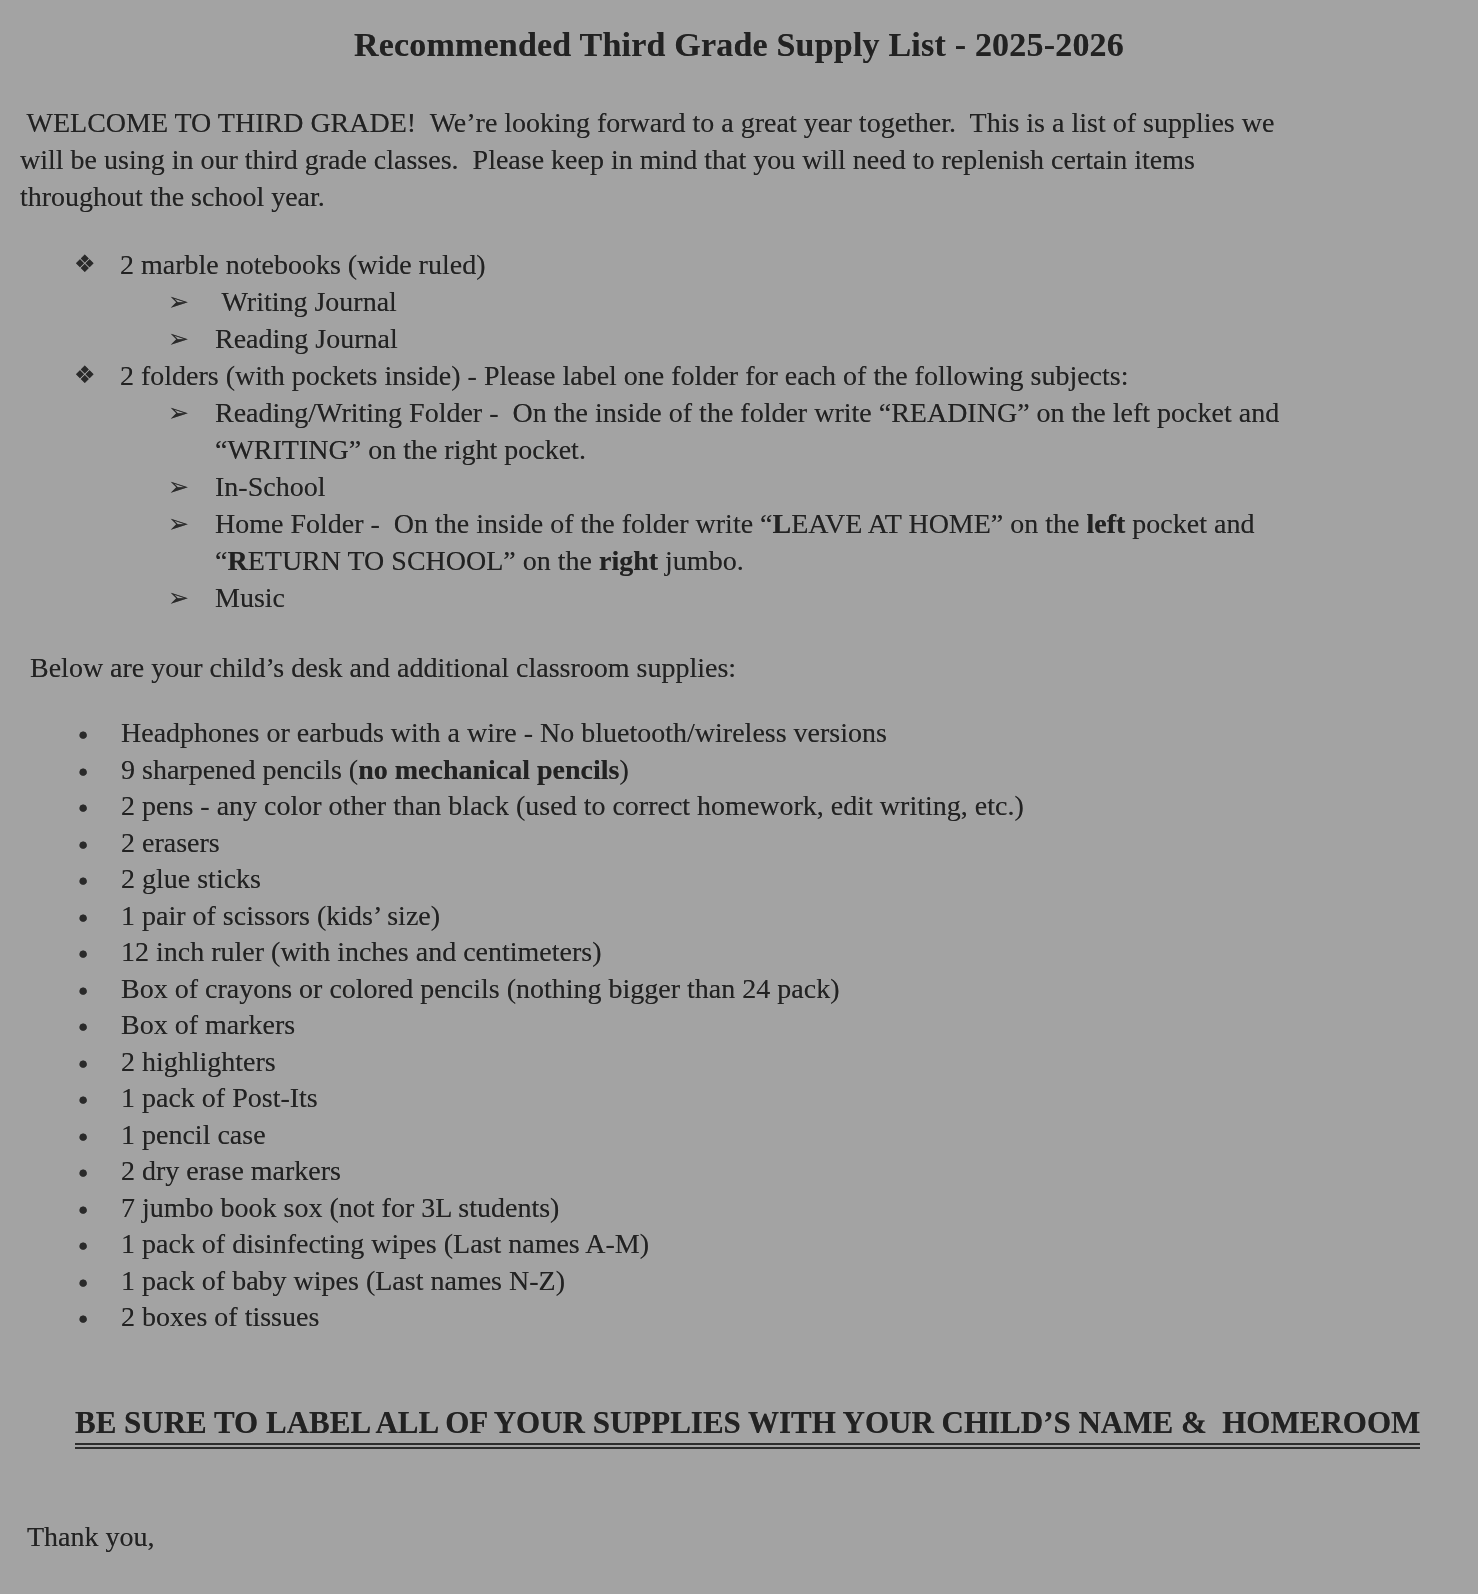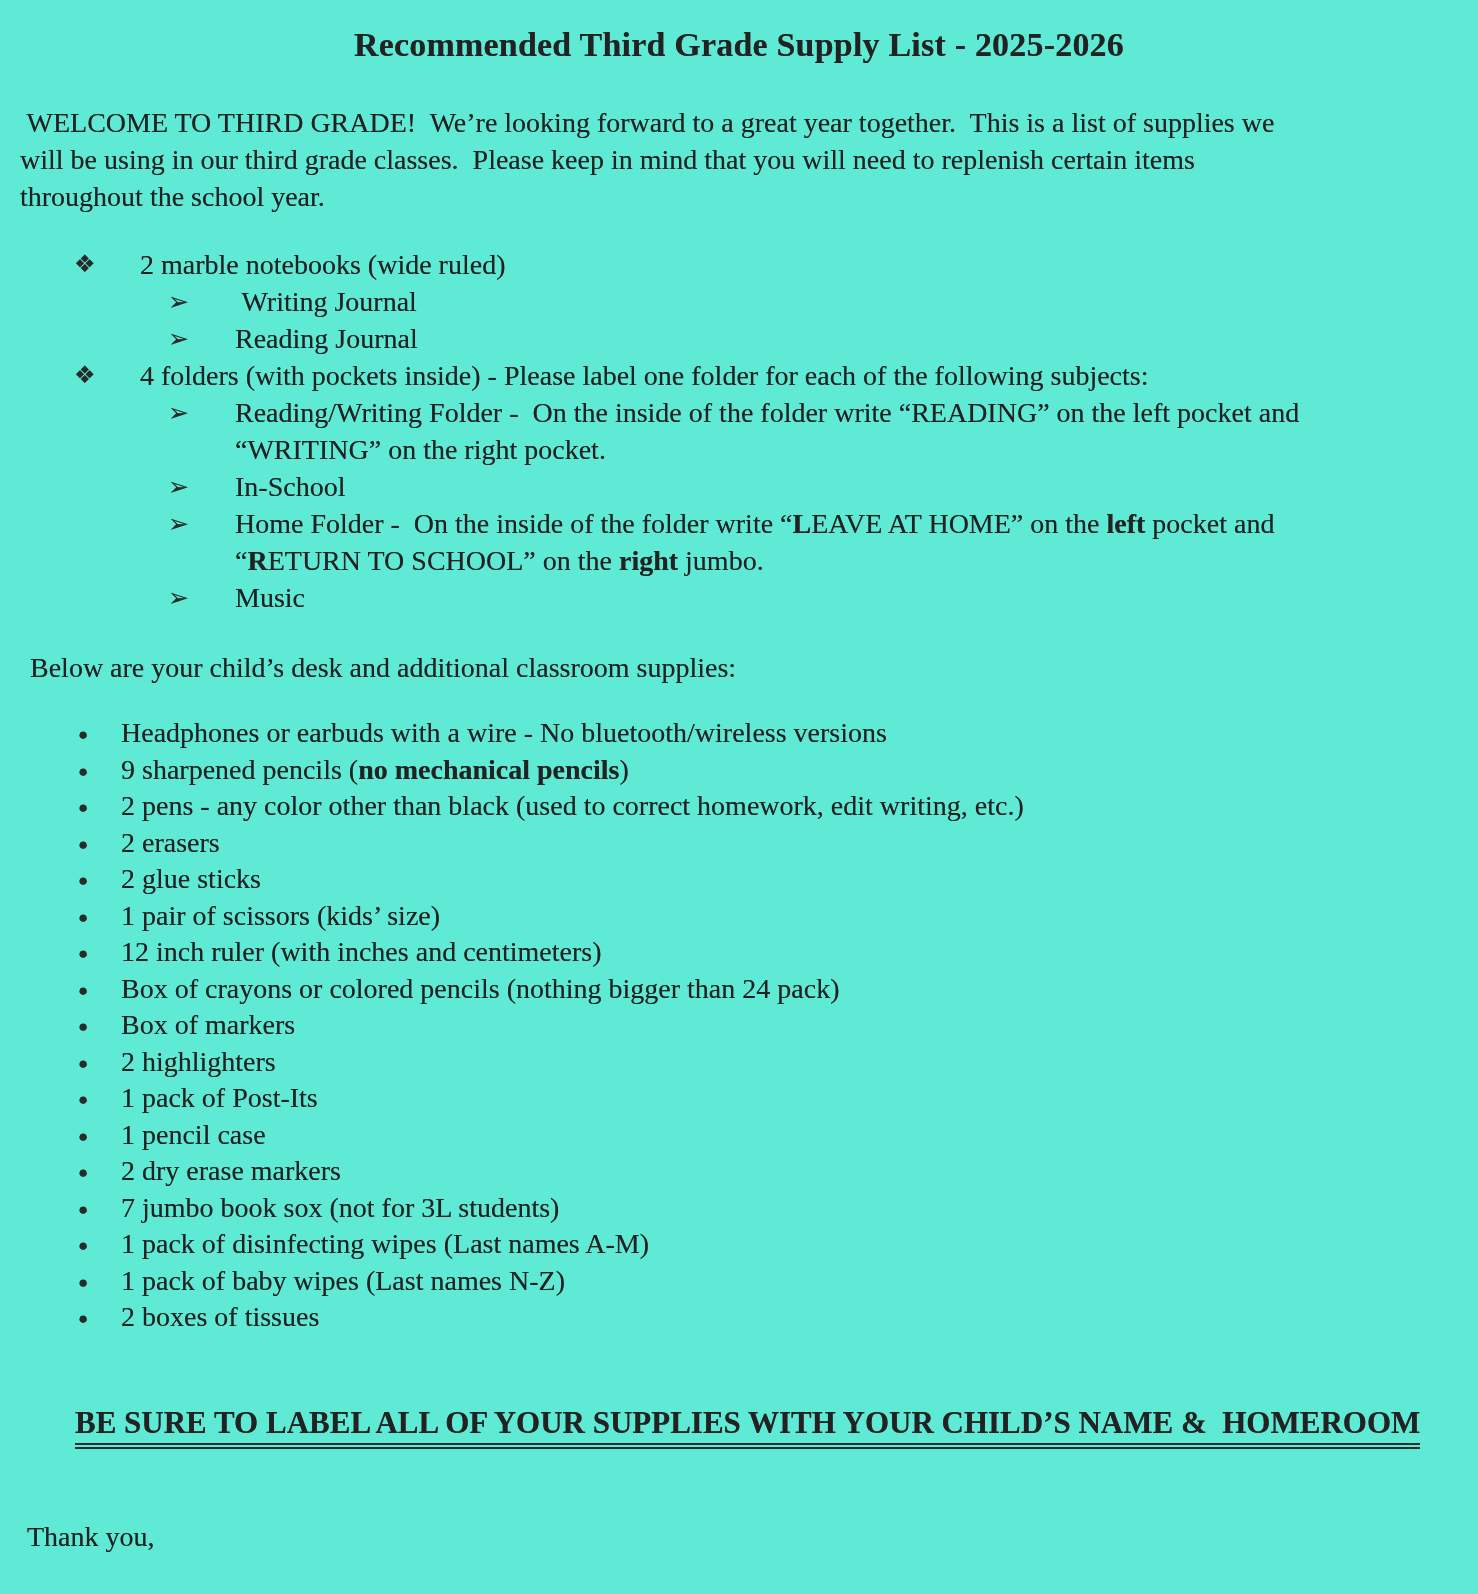--- a/index.html
+++ b/index.html
@@ -1,20 +1,20 @@
 <!DOCTYPE html>
 <html><head>
 <meta charset="utf-8">
 <style>
   * { box-sizing: border-box; }
   html, body { margin: 0; padding: 0; background: #ffffff; }
   .page {
     width: 1478px;
     height: 1594px;
-    background: #5eead4;
+    background: #a3a3a3;
     font-family: "Liberation Serif", serif;
     color: #222222;
     overflow: hidden;
     text-shadow: 0 0 0.6px rgba(40,40,40,0.55);
   }
   .title {
     padding-top: 26px;
     text-align: center;
     font-size: 34px;
     font-weight: bold;
@@ -34,21 +34,21 @@
     font-family: "DejaVu Sans", sans-serif;
     color: #2a2a2a;
   }
   .sub-row { display: flex; padding-left: 168px; }
   .arrow {
     flex: 0 0 47px;
     font-size: 25px;
     font-family: "DejaVu Sans", sans-serif;
     color: #2a2a2a;
   }
-  .sub-text { flex: 1 1 auto; margin-left: 20px; }
+  .sub-text { flex: 1 1 auto; }
   .below-par { margin: 33px 20px 0 30px; font-size: 28px; line-height: 37px; }
   .supplies { margin-top: 29px; font-size: 28px; line-height: 36.5px; }
   .dot-row { display: flex; padding-left: 78px; }
   .dot {
     flex: 0 0 43px;
     font-size: 17px;
     color: #2a2a2a;
     transform: translateY(2px);
   }
   .dot-text { flex: 1 1 auto; white-space: pre; }
@@ -100,21 +100,21 @@
       <div class="sub-text line"> Writing Journal</div>
     </div>
 
     <div class="sub-row">
       <span class="arrow">➢</span>
       <div class="sub-text line">Reading Journal</div>
     </div>
 
     <div class="diamond-row">
       <span class="diamond">❖</span>
-      <div class="sub-text line">4 folders (with pockets inside) - Please label one folder for each of the following subjects:</div>
+      <div class="sub-text line">2 folders (with pockets inside) - Please label one folder for each of the following subjects:</div>
     </div>
 
     <div class="sub-row">
       <span class="arrow">➢</span>
       <div class="sub-text">
         <div class="line">Reading/Writing Folder -  On the inside of the folder write “READING” on the left pocket and</div>
         <div class="line">“WRITING” on the right pocket.</div>
       </div>
     </div>
 

